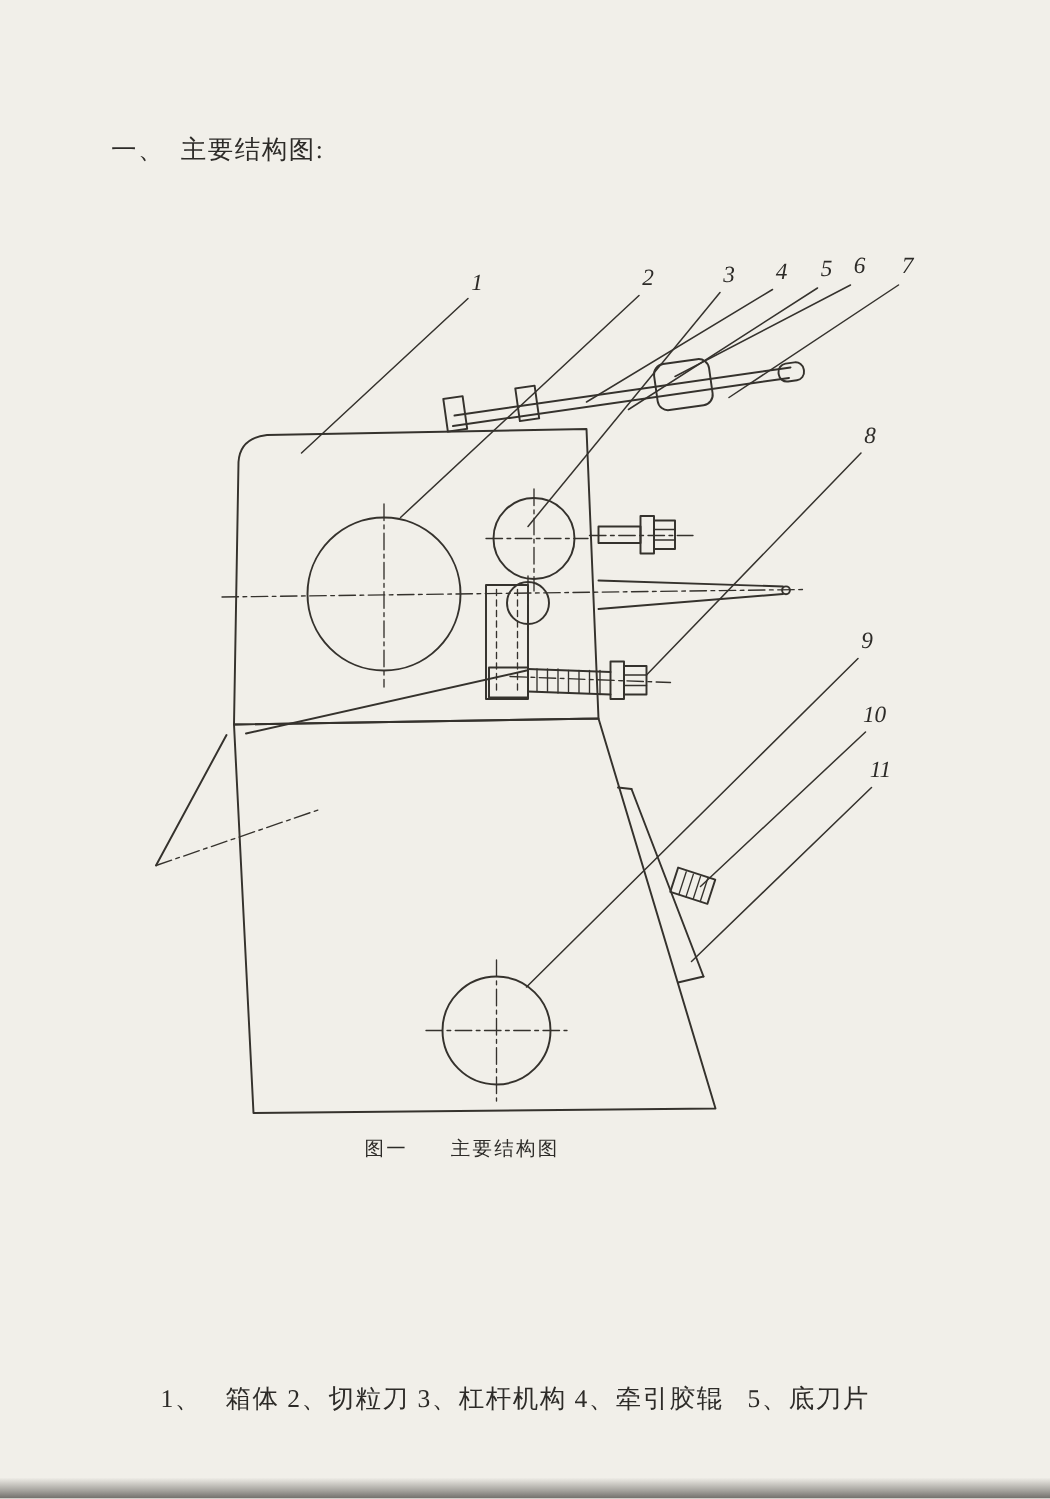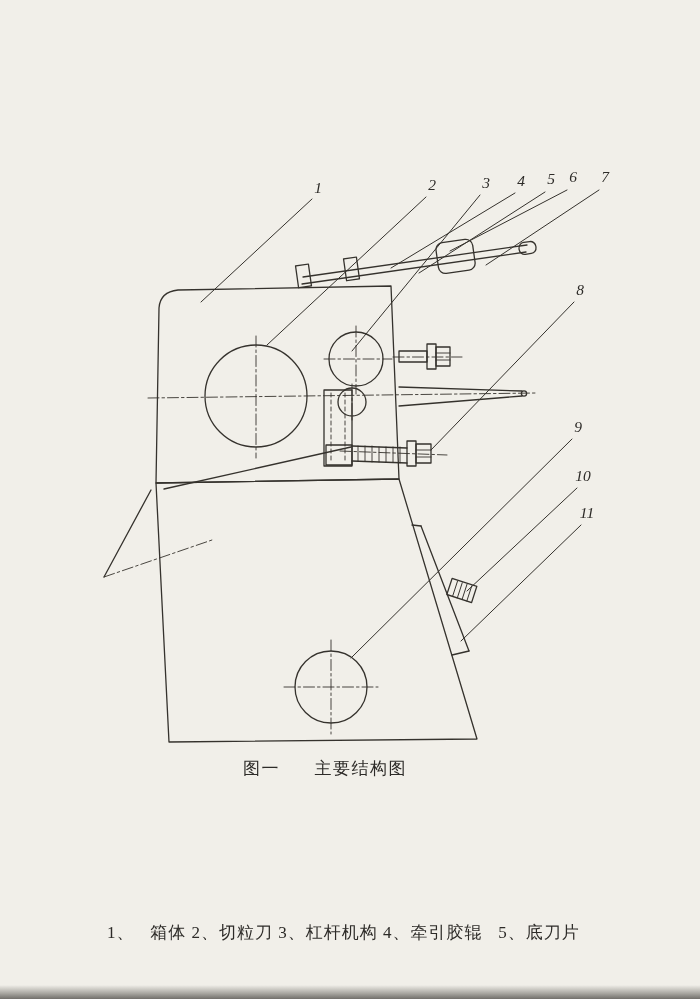--- a/index.html
+++ b/index.html
@@ -10,36 +10,37 @@
     font-family:"Liberation Serif","DejaVu Serif",serif;
   }
   .page{position:absolute;inset:0;}
   .heading{
     position:absolute;left:74px;top:88px;
     font-size:17px;letter-spacing:1px;white-space:pre;
   }
   .diagram-svg{position:absolute;left:0;top:0;}
   .caption{
     position:absolute;left:243px;top:757px;
-    font-size:17px;letter-spacing:1.5px;white-space:pre;
+    font-size:13px;letter-spacing:1.5px;white-space:pre;
   }
   .legend{
     position:absolute;left:107px;top:833px;
     font-size:17px;line-height:40px;letter-spacing:1px;white-space:pre;
   }
   .scan-edge{
     position:absolute;left:0;bottom:0;width:700px;height:14px;
     background:linear-gradient(to bottom,rgba(120,118,112,0),rgba(95,93,88,.5) 60%,rgba(70,68,64,.75));
   }
 </style>
 </head>
 <body>
 
 <div class="page">
 
+  <div class="heading">一、  主要结构图:</div>
 
   <svg class="diagram-svg" width="700" height="999" viewBox="0 0 700 999" xmlns="http://www.w3.org/2000/svg">
 
     <g fill="none" stroke="#35322d" stroke-width="1.3" stroke-linecap="round" stroke-linejoin="round">
 
       <g stroke-width="1">
         <line x1="312" y1="199" x2="201" y2="302"></line>
         <line x1="426" y1="197" x2="267" y2="345"></line>
         <line x1="480" y1="195" x2="352" y2="351"></line>
         <line x1="515" y1="193" x2="391" y2="268"></line>

